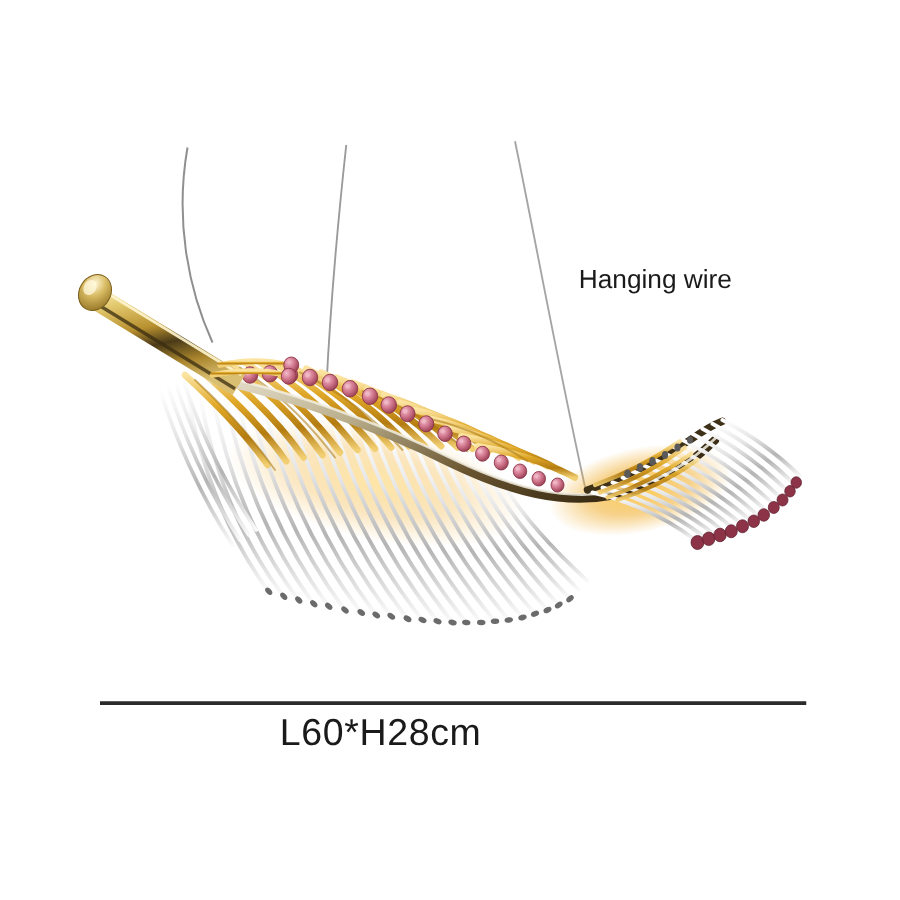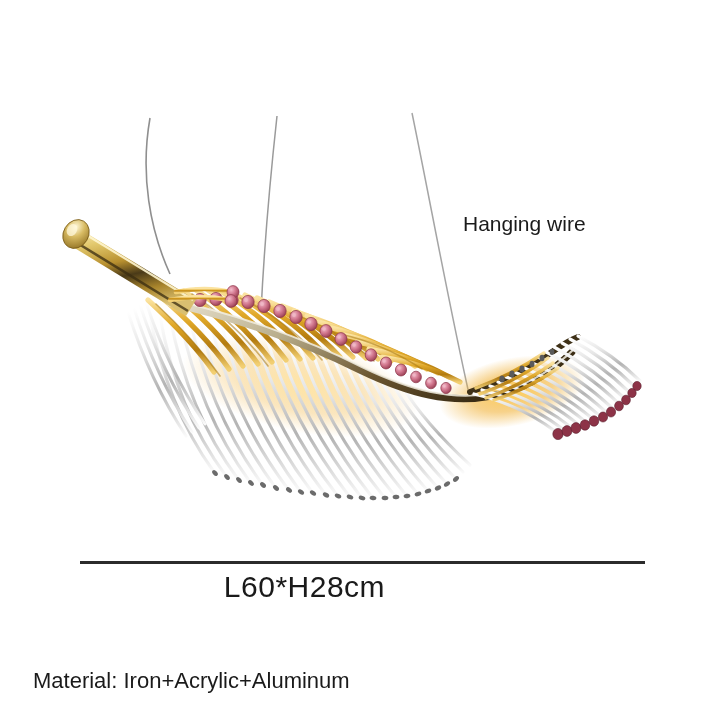--- a/index.html
+++ b/index.html
@@ -331,15 +331,14 @@
   </div>
 
   <div class="annotation" id="hanging-wire-note">
     <div>Hanging wire</div>
   </div>
 
   <div id="dimension-rule"></div>
 
   <div class="annotation" id="dimension-label">L60*H28cm</div>
 
-  <div class="annotation" id="material-note">Material: Iron+Acrylic+Aluminum</div>
 
 </div>
 
 </body></html>

